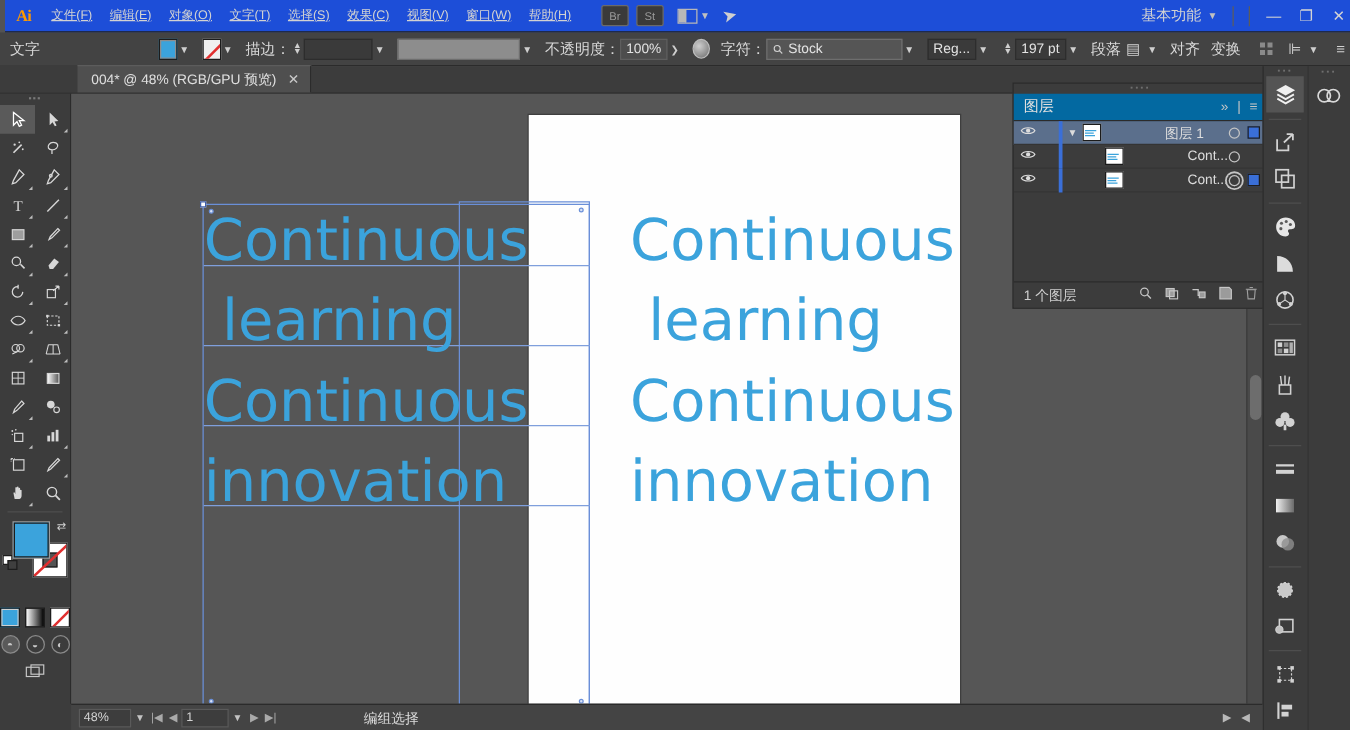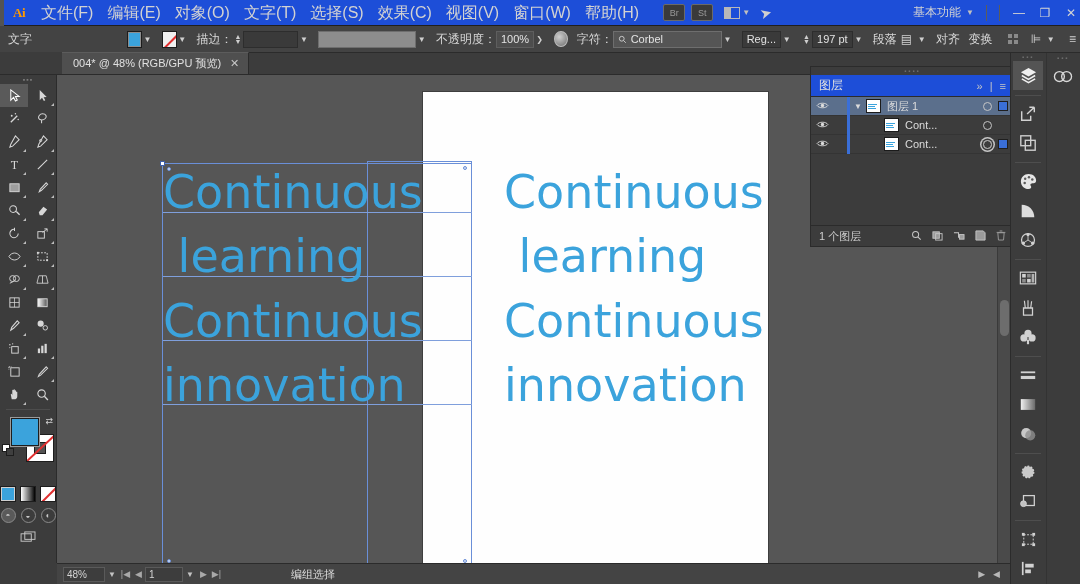--- a/index.html
+++ b/index.html
@@ -16,22 +16,22 @@
     position: absolute; left: 4px; top: 0; width: 1080px; height: 26px;
     background: #1d4ed8; display: flex; align-items: center;
     border-bottom: 1px solid #1f1f1f;
   }
   .ai-logo {
     width: 30px; height: 26px; display: flex; align-items: center; justify-content: center;
     color: #ff9a00; font-weight: bold; font-size: 13px; letter-spacing: -0.5px;
     font-family: "Liberation Serif", serif;
   }
   .menu-item {
-    padding: 0 7px; height: 26px; line-height: 26px; font-size: 16px; color: #d2d2d2;
-    white-space: nowrap; cursor: default;
+    padding: 0 7px; height: 26px; line-height: 26px; font-size: 10px; color: #d2d2d2;
+    white-space: nowrap; cursor: default; text-decoration: underline;
   }
   .mb-spacer { flex: 0 0 14px; }
   .mb-icon {
     width: 22px; height: 17px; margin: 0 3px; border: 1px solid #6a6a6a; border-radius: 2px;
     display: flex; align-items: center; justify-content: center;
     font-size: 9px; color: #9a9a9a; background: #3a3a3a;
   }
   .mb-arrange { display: flex; align-items: center; gap: 2px; margin-left: 8px; }
   .arrange-glyph { width: 16px; height: 12px; border: 1px solid #b8b8b8; display: flex; }
   .arrange-glyph i { display: block; border-right: 1px solid #b8b8b8; }
@@ -194,42 +194,42 @@
   }
   .vthumb { position: absolute; left: 2px; top: 225px; width: 9px; height: 36px; background: #6d6d6d; border-radius: 5px; }
 
   
   .panel {
     position: absolute; left: 810px; top: 66px; width: 205px; height: 181px;
     background: #3c3c3c; border: 1px solid #2b2b2b;
   }
   .panel-grip { height: 8px; display:flex;align-items:center;justify-content:center;color:#6f6f6f;font-size:6px;letter-spacing:2px;}
   .panel-head {
-    height: 22px; display: flex; align-items: center; padding: 0 8px; background: #1d4ed8;
+    height: 22px; display: flex; align-items: center; padding: 0 8px; background: #0369a1;
     border-bottom: 1px solid #2b2b2b;
     justify-content: space-between;
   }
   .panel-title { font-size: 12px; color: #e0e0e0; }
   .panel-head .right { margin-left: auto; display: flex; align-items: center; gap: 7px; color: #c6c6c6; font-size: 11px; }
   .layer-row {
     height: 19px; display: flex; align-items: center; border-bottom: 1px solid #343434;
     font-size: 11px; color: #dcdcdc; position: relative;
   }
   .layer-row.sel { background: #5b6f8c; }
   .eye { width: 22px; text-align: center; color: #cfcfcf; font-size: 10px; }
   .lock-col { width: 14px; }
   .colorbar { width: 3px; height: 19px; background: #3a6fd8; }
   .twisty { width: 16px; text-align: center; color: #dcdcdc; font-size: 8px; }
   .thumb {
     width: 15px; height: 14px; border: 1px solid #1b1b1b; background: #fff; margin-right: 6px;
     display: flex; flex-direction: column; justify-content: center; gap: 1px; padding: 1px;
   }
   .thumb i { display: block; height: 1px; background: #3ba3dc; }
   .thumb i.a { width: 85%; } .thumb i.b { width: 60%; } .thumb i.c { width: 75%; }
-  .layer-name { flex: 1; white-space: nowrap; overflow: hidden; }
+  .layer-name { flex: 1; white-space: nowrap; overflow: hidden; margin-left: 45px; }
   .target-o { width: 9px; height: 9px; border: 1.5px solid #c5c5c5; border-radius: 50%; }
   .target-o.dbl { box-shadow: 0 0 0 1.5px #3c3c3c, 0 0 0 3px #c5c5c5; }
   .sel-sq { width: 10px; height: 10px; background: #3a6fd8; border: 1px solid #1f1f1f; margin-left: 6px; }
   .row-right { display: flex; align-items: center; padding-right: 6px; gap: 0; }
   .panel-foot {
     position: absolute; left: 0; bottom: 0; width: 100%; height: 21px; background: #3c3c3c;
     display: flex; align-items: center; padding: 0 8px; border-top: 1px solid #2b2b2b;
     font-size: 11px; color: #cfcfcf;
   }
   .panel-foot .tools2 { margin-left: auto; display: flex; gap: 10px; color: #c6c6c6; font-size: 11px; }
@@ -342,21 +342,21 @@
     <span class="dd-arrow">❯</span>
     <span class="cb-gap"></span>
     <span class="round-icon"></span>
     <span class="cb-gap"></span>
     <span class="cb-label">字符：</span>
     <span class="field font">
       <svg width="9" height="9" viewBox="0 0 12 12">
           <circle cx="5" cy="5" r="3.2" fill="none" stroke="#d0d0d0" stroke-width="1.2"></circle>
           <line x1="7.4" y1="7.4" x2="10.4" y2="10.4" stroke="#d0d0d0" stroke-width="1.2"></line>
         </svg>
-      <span>Corbel</span>
+      <span>Stock</span>
     </span>
     <span class="dd-arrow">▼</span>
     <span class="cb-gap"></span>
     <span class="field dark fontstyle">Reg...</span>
     <span class="dd-arrow">▼</span>
     <span class="cb-gap"></span>
     <span class="stepper">
         <span>▲</span>
         <span>▼</span>
       </span>

